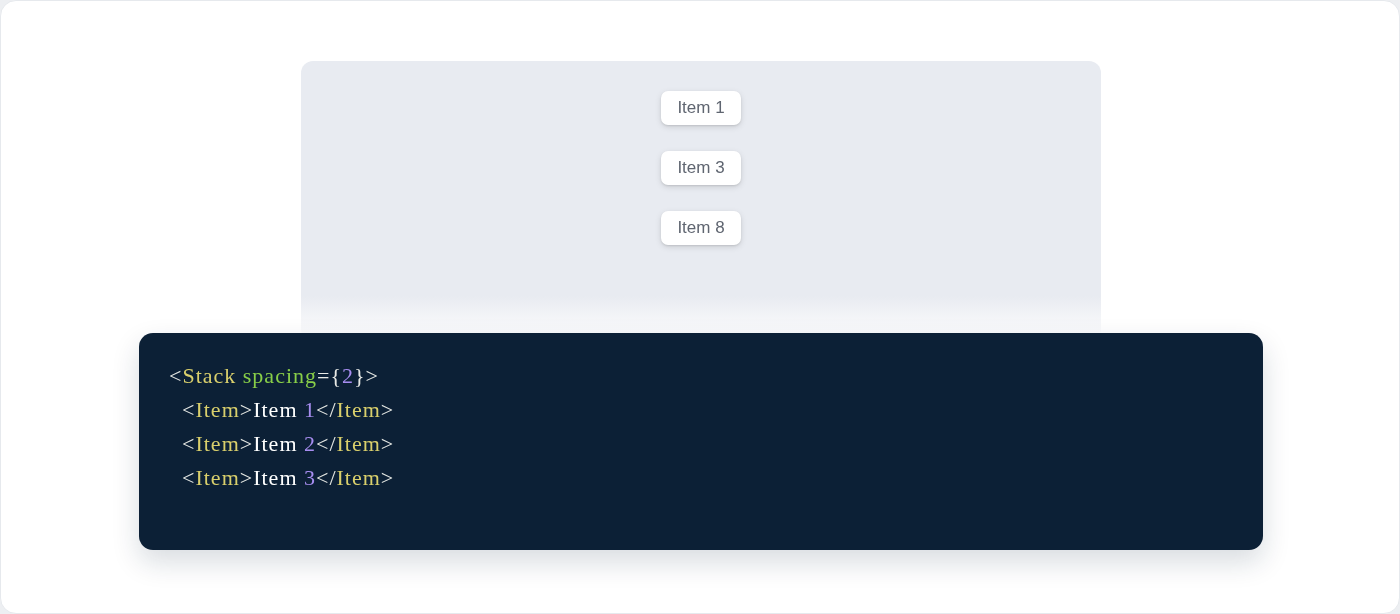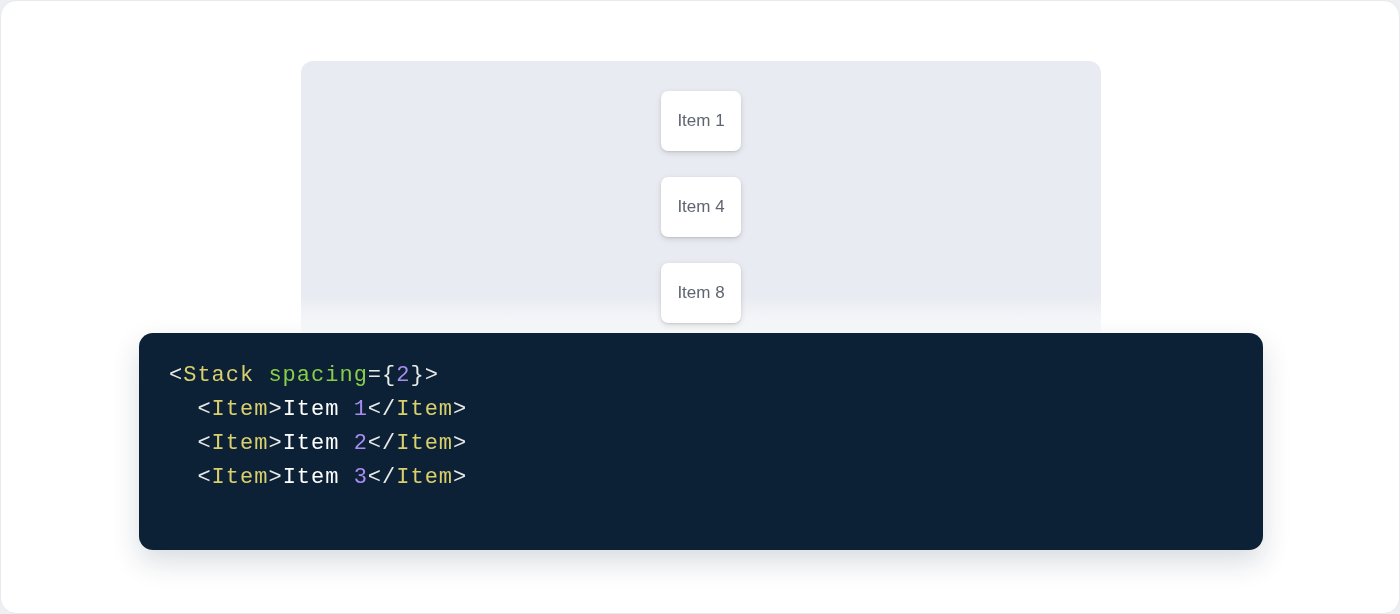--- a/index.html
+++ b/index.html
@@ -28,21 +28,21 @@
   }
   .stack {
     display: flex;
     flex-direction: column;
     align-items: center;
     padding-top: 30px;
     gap: 26px;
   }
   .item-card {
     width: 80px;
-    height: 60px;
+    height: 34px;
     background: #ffffff;
     border-radius: 7px;
     box-shadow: 0 1px 2px rgba(0,0,0,0.10), 0 2px 6px rgba(0,0,0,0.12);
     display: flex;
     align-items: center;
     justify-content: center;
     font-size: 17px;
     color: #5f6570;
   }
   .code-block {
@@ -50,37 +50,37 @@
     left: 138px;
     top: 332px;
     width: 1124px;
     height: 217px;
     border-radius: 14px;
     padding: 26px 30px;
     box-shadow: 0 12px 28px rgba(15, 35, 60, 0.16);
     
   }
   .code-content {
-    font-family: Liberation Mono, monospace;
+    font-family: Liberation Serif, serif;
     font-size: 22px;
     line-height: 34px;
     letter-spacing: 1px;
   }
   .code-line { white-space: pre; }
 </style>
 </head>
 <body style="background: rgb(237, 239, 242);">
 
 <div class="app-card" style="background: rgb(255, 255, 255);">
 
   <div class="demo-panel" style="background: linear-gradient(rgb(232, 235, 241) 0%, rgb(232, 235, 241) 84%, rgb(255, 255, 255) 100%);">
     <div class="stack">
 
     <div class="item-card" style="color: rgb(95, 101, 112);">Item 1</div>
-        <div class="item-card" style="color: rgb(95, 101, 112);">Item 4</div>
+        <div class="item-card" style="color: rgb(95, 101, 112);">Item 3</div>
         <div class="item-card" style="color: rgb(95, 101, 112);">Item 8</div>
       </div>
   </div>
 
   <div class="code-block" style="background: rgb(12, 32, 54);">
     <div class="code-content">
 
     <div class="code-line"><span style="color: rgb(232, 234, 230);">&lt;</span><span style="color: rgb(217, 207, 108);">Stack</span><span style="color: rgb(255, 255, 255);"> </span><span style="color: rgb(136, 206, 72);">spacing</span><span style="color: rgb(232, 234, 230);">=</span><span style="color: rgb(232, 234, 230);">{</span><span style="color: rgb(167, 141, 240);">2</span><span style="color: rgb(232, 234, 230);">}</span><span style="color: rgb(232, 234, 230);">&gt;</span></div>
         <div class="code-line"><span style="color: rgb(255, 255, 255);">  </span><span style="color: rgb(232, 234, 230);">&lt;</span><span style="color: rgb(217, 207, 108);">Item</span><span style="color: rgb(232, 234, 230);">&gt;</span><span style="color: rgb(255, 255, 255);">Item </span><span style="color: rgb(167, 141, 240);">1</span><span style="color: rgb(232, 234, 230);">&lt;/</span><span style="color: rgb(217, 207, 108);">Item</span><span style="color: rgb(232, 234, 230);">&gt;</span></div>
         <div class="code-line"><span style="color: rgb(255, 255, 255);">  </span><span style="color: rgb(232, 234, 230);">&lt;</span><span style="color: rgb(217, 207, 108);">Item</span><span style="color: rgb(232, 234, 230);">&gt;</span><span style="color: rgb(255, 255, 255);">Item </span><span style="color: rgb(167, 141, 240);">2</span><span style="color: rgb(232, 234, 230);">&lt;/</span><span style="color: rgb(217, 207, 108);">Item</span><span style="color: rgb(232, 234, 230);">&gt;</span></div>

